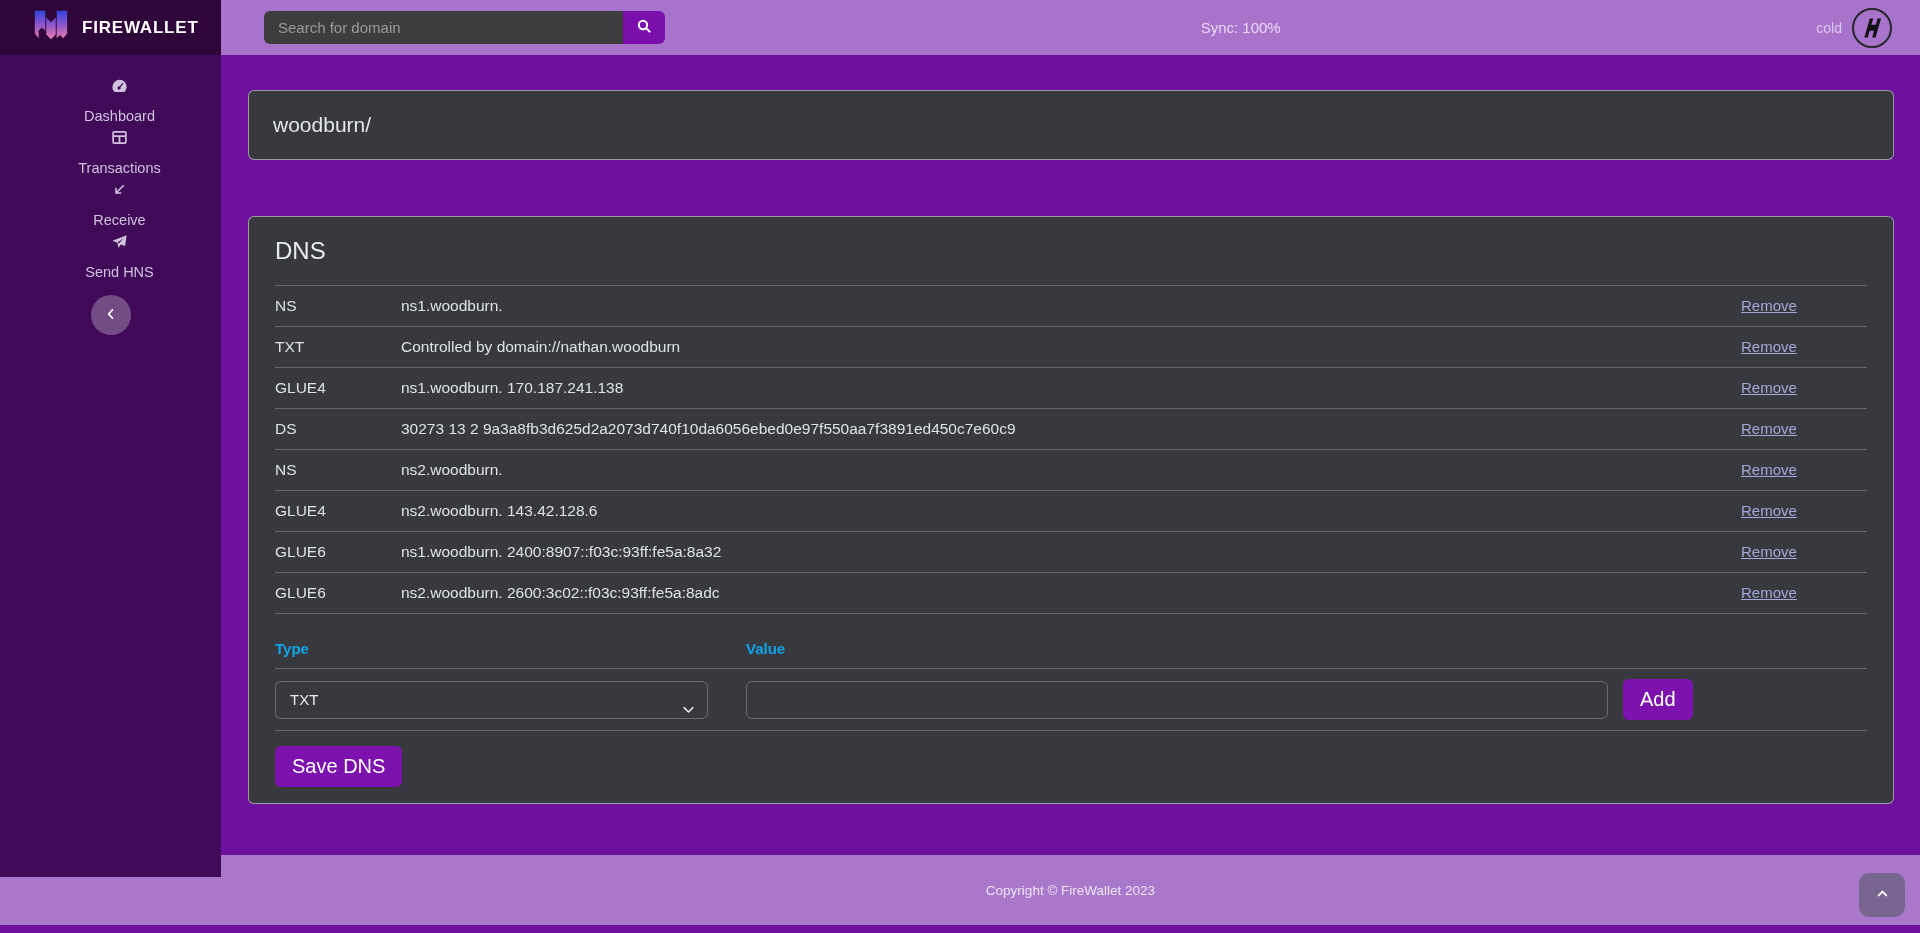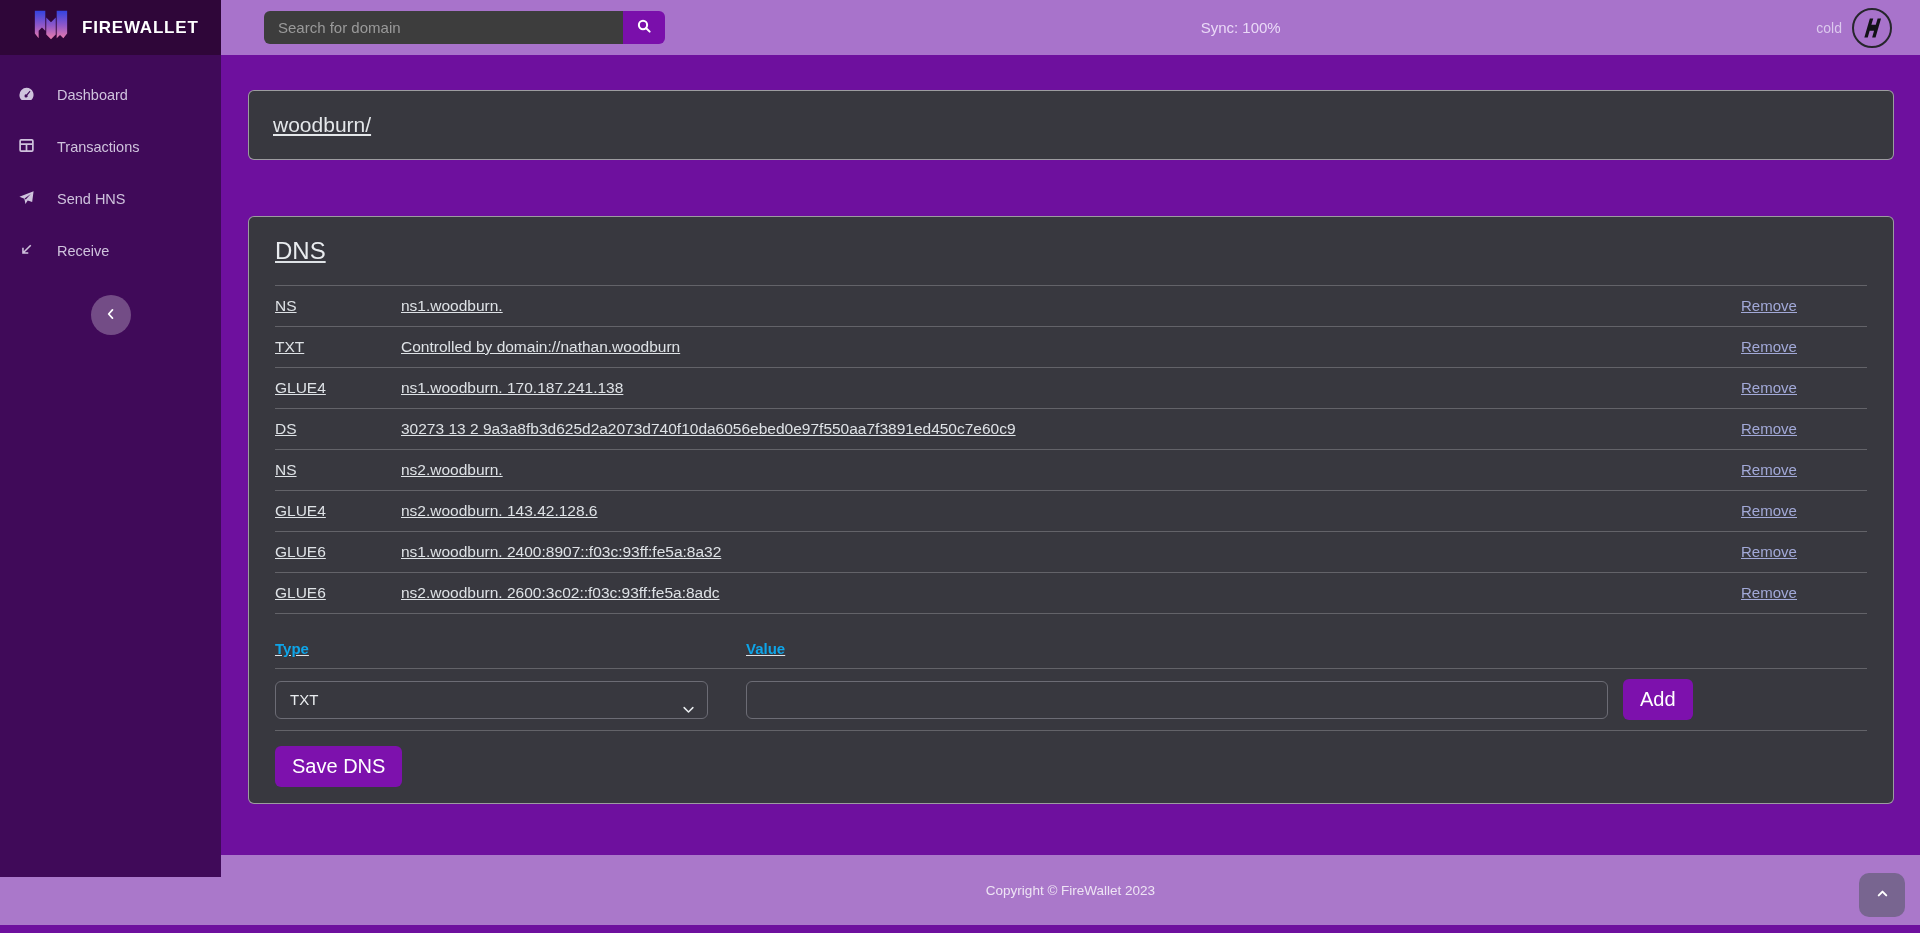--- a/index.html
+++ b/index.html
@@ -47,42 +47,41 @@
     background:#400a59; z-index:3;
   }
   .logo-strip {
     height:55px; background:#2f0639;
     display:flex; align-items:center; gap:12px; padding:0 0 0 32px;
   }
   .brand-name { color:#ffffff; font-size:17px; font-weight:bold; letter-spacing:.8px; }
   .nav { padding:22px 0 0 0; }
   .nav-item {
     height:35px; margin-bottom:17px; padding:0 0 0 18px;
-    display:flex; align-items:center; gap:22px;
-    color:#cfc3dd; font-size:14.5px; cursor:pointer;
+    display:flex; align-items:center; gap:11px;
+    color:#cfc3dd; font-size:14.5px; cursor:pointer;flex-direction:column;
   }
   .nav-item svg { flex:0 0 auto; }
   .collapse-btn {
     position:absolute; top:295px; left:50%; transform:translateX(-50%);
     width:40px; height:40px; border-radius:50%; border:none; cursor:pointer;
     background:rgba(255,255,255,.27);
     display:flex; align-items:center; justify-content:center;
   }
 
   
   .main {
     position:absolute; left:221px; top:55px; right:0; height:800px;
     background:#6e109e; z-index:1;
   }
   .card {
     background:#38383f;
     border:1px solid rgba(255,255,255,.5);
     border-radius:6px;
     margin:0 26px 0 27px;
-    text-decoration:underline;
   }
   .domain-card {
     margin-top:35px; height:70px;
     display:flex; align-items:center; padding:0 24px;
     font-size:21px; color:#e4e7ea;
   }
   .dns-card { margin-top:56px; padding:20px 26px 16px 26px; }
   .dns-title { font-size:24px; font-weight:normal; color:#e9ecef; margin-bottom:20px; }
 
   table.records { width:100%; border-collapse:collapse; }
@@ -181,33 +180,33 @@
       <span>
         <svg width="17" height="17" viewBox="0 0 24 24" fill="none" stroke="#cfc3dd" stroke-width="2.4">
           <rect x="3" y="4" width="18" height="16" rx="1.5"></rect>
           <path d="M3 10h18M12 10v10"></path>
         </svg>
       </span>
       <span>Transactions</span>
     </div>
     <div class="nav-item">
       <span>
+        <svg width="17" height="17" viewBox="0 0 24 24" fill="none" stroke="#cfc3dd" stroke-width="2.2">
+          <path d="M18 6 7 17M7 9.5V17h7.5"></path>
+        </svg>
+      </span>
+      <span>Receive</span>
+    </div>
+    <div class="nav-item">
+      <span>
         <svg width="17" height="17" viewBox="0 0 24 24" fill="#cfc3dd">
           <path d="M22 3 2 11l7 2.6L10.5 21l3.2-4.9L20 18.4 22 3zM9.3 13.4 18 7l-7 7.8-1.7-1.4z"></path>
         </svg>
       </span>
       <span>Send HNS</span>
-    </div>
-    <div class="nav-item">
-      <span>
-        <svg width="17" height="17" viewBox="0 0 24 24" fill="none" stroke="#cfc3dd" stroke-width="2.2">
-          <path d="M18 6 7 17M7 9.5V17h7.5"></path>
-        </svg>
-      </span>
-      <span>Receive</span>
     </div>
   </nav>
 
   <button class="collapse-btn">
     <span>
       <svg width="14" height="14" viewBox="0 0 24 24" fill="none" stroke="#ffffff" stroke-width="3" stroke-linecap="round" stroke-linejoin="round">
         <polyline points="14.5,5 8,12 14.5,19"></polyline>
       </svg>
     </span>
   </button>

